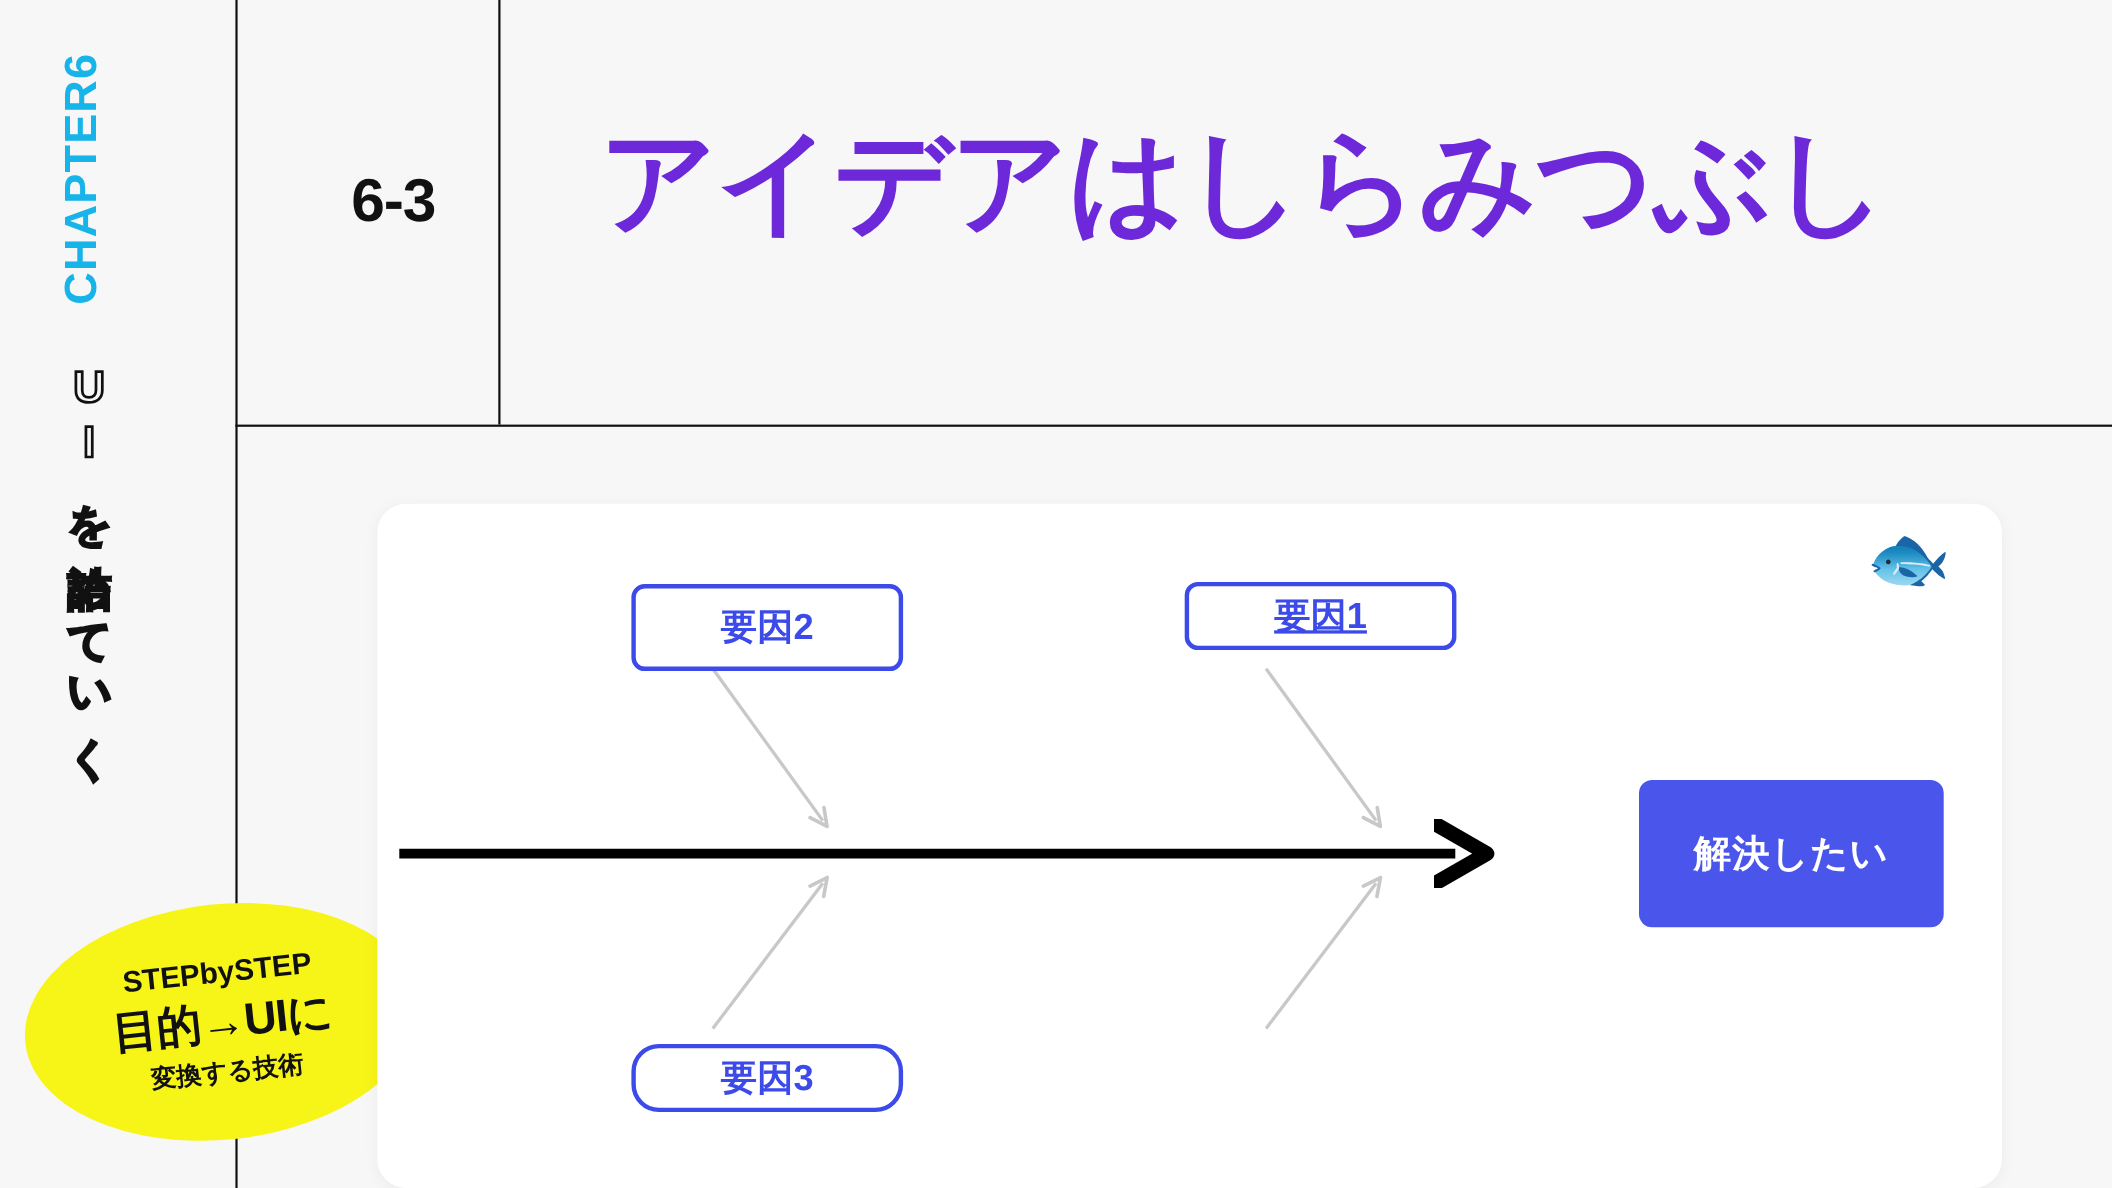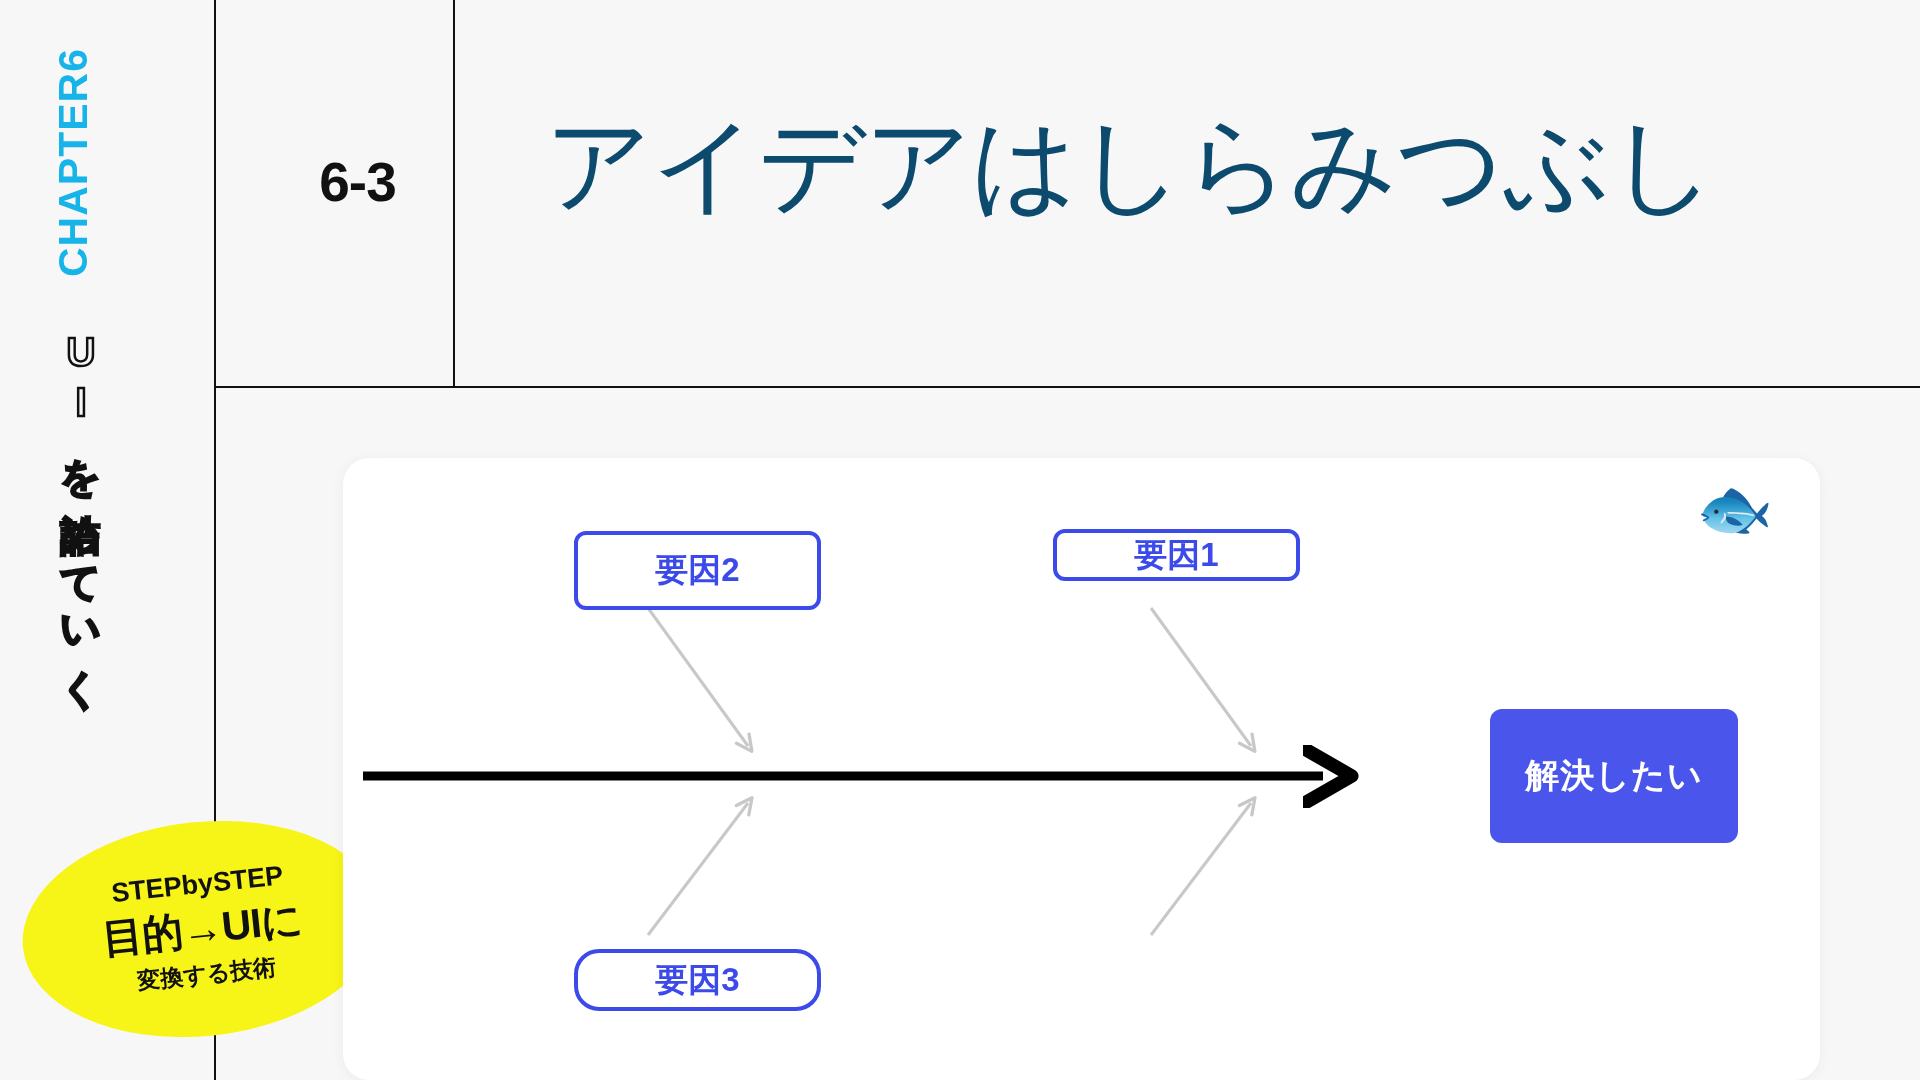--- a/index.html
+++ b/index.html
@@ -103,22 +103,22 @@
     font-size: 55px;
     font-weight: 800;
     color: #111;
     letter-spacing: -1px;
     padding-left: 48px;
   }
   .slide-title {
     position: absolute;
     left: 545px; top: 96px;
     font-size: 105px;
-    font-weight: 400;
-    color: #0c4a6e;
+    font-weight: 700;
+    color: #6d28d9;
     letter-spacing: -1px;
     white-space: nowrap;
   }
 
   
   .card {
     position: absolute;
     left: 343px; top: 458px;
     width: 1477px; height: 622px;
     background: #ffffff;
@@ -142,28 +142,28 @@
     background: #ffffff;
     color: #3b4ae8;
     font-size: 33px;
     font-weight: 800;
     display: flex;
     align-items: center;
     justify-content: center;
     letter-spacing: 0px;
   }
   .factor-2 { left: 231px; top:  73px; width: 247px; height: 79px; }
-  .factor-1 { left: 710px; top:  71px; width: 247px; height: 52px; }
+  .factor-1 { left: 734px; top:  71px; width: 247px; height: 62px; text-decoration: underline; }
   .factor-3 { left: 231px; top: 491px; width: 247px; height: 62px; border-radius: 25px; }
   .factor-4 { left: 734px; top: 491px; width: 247px; height: 62px; }
 
   .result-box {
     position: absolute;
     left: 1147px; top: 251px;
-    width: 248px; height: 134px;
+    width: 277px; height: 134px;
     background: #4a56eb;
     border-radius: 12px;
     color: #ffffff;
     font-size: 34px;
     font-weight: 700;
     display: flex;
     align-items: center;
     justify-content: center;
     letter-spacing: 1px;
   }

